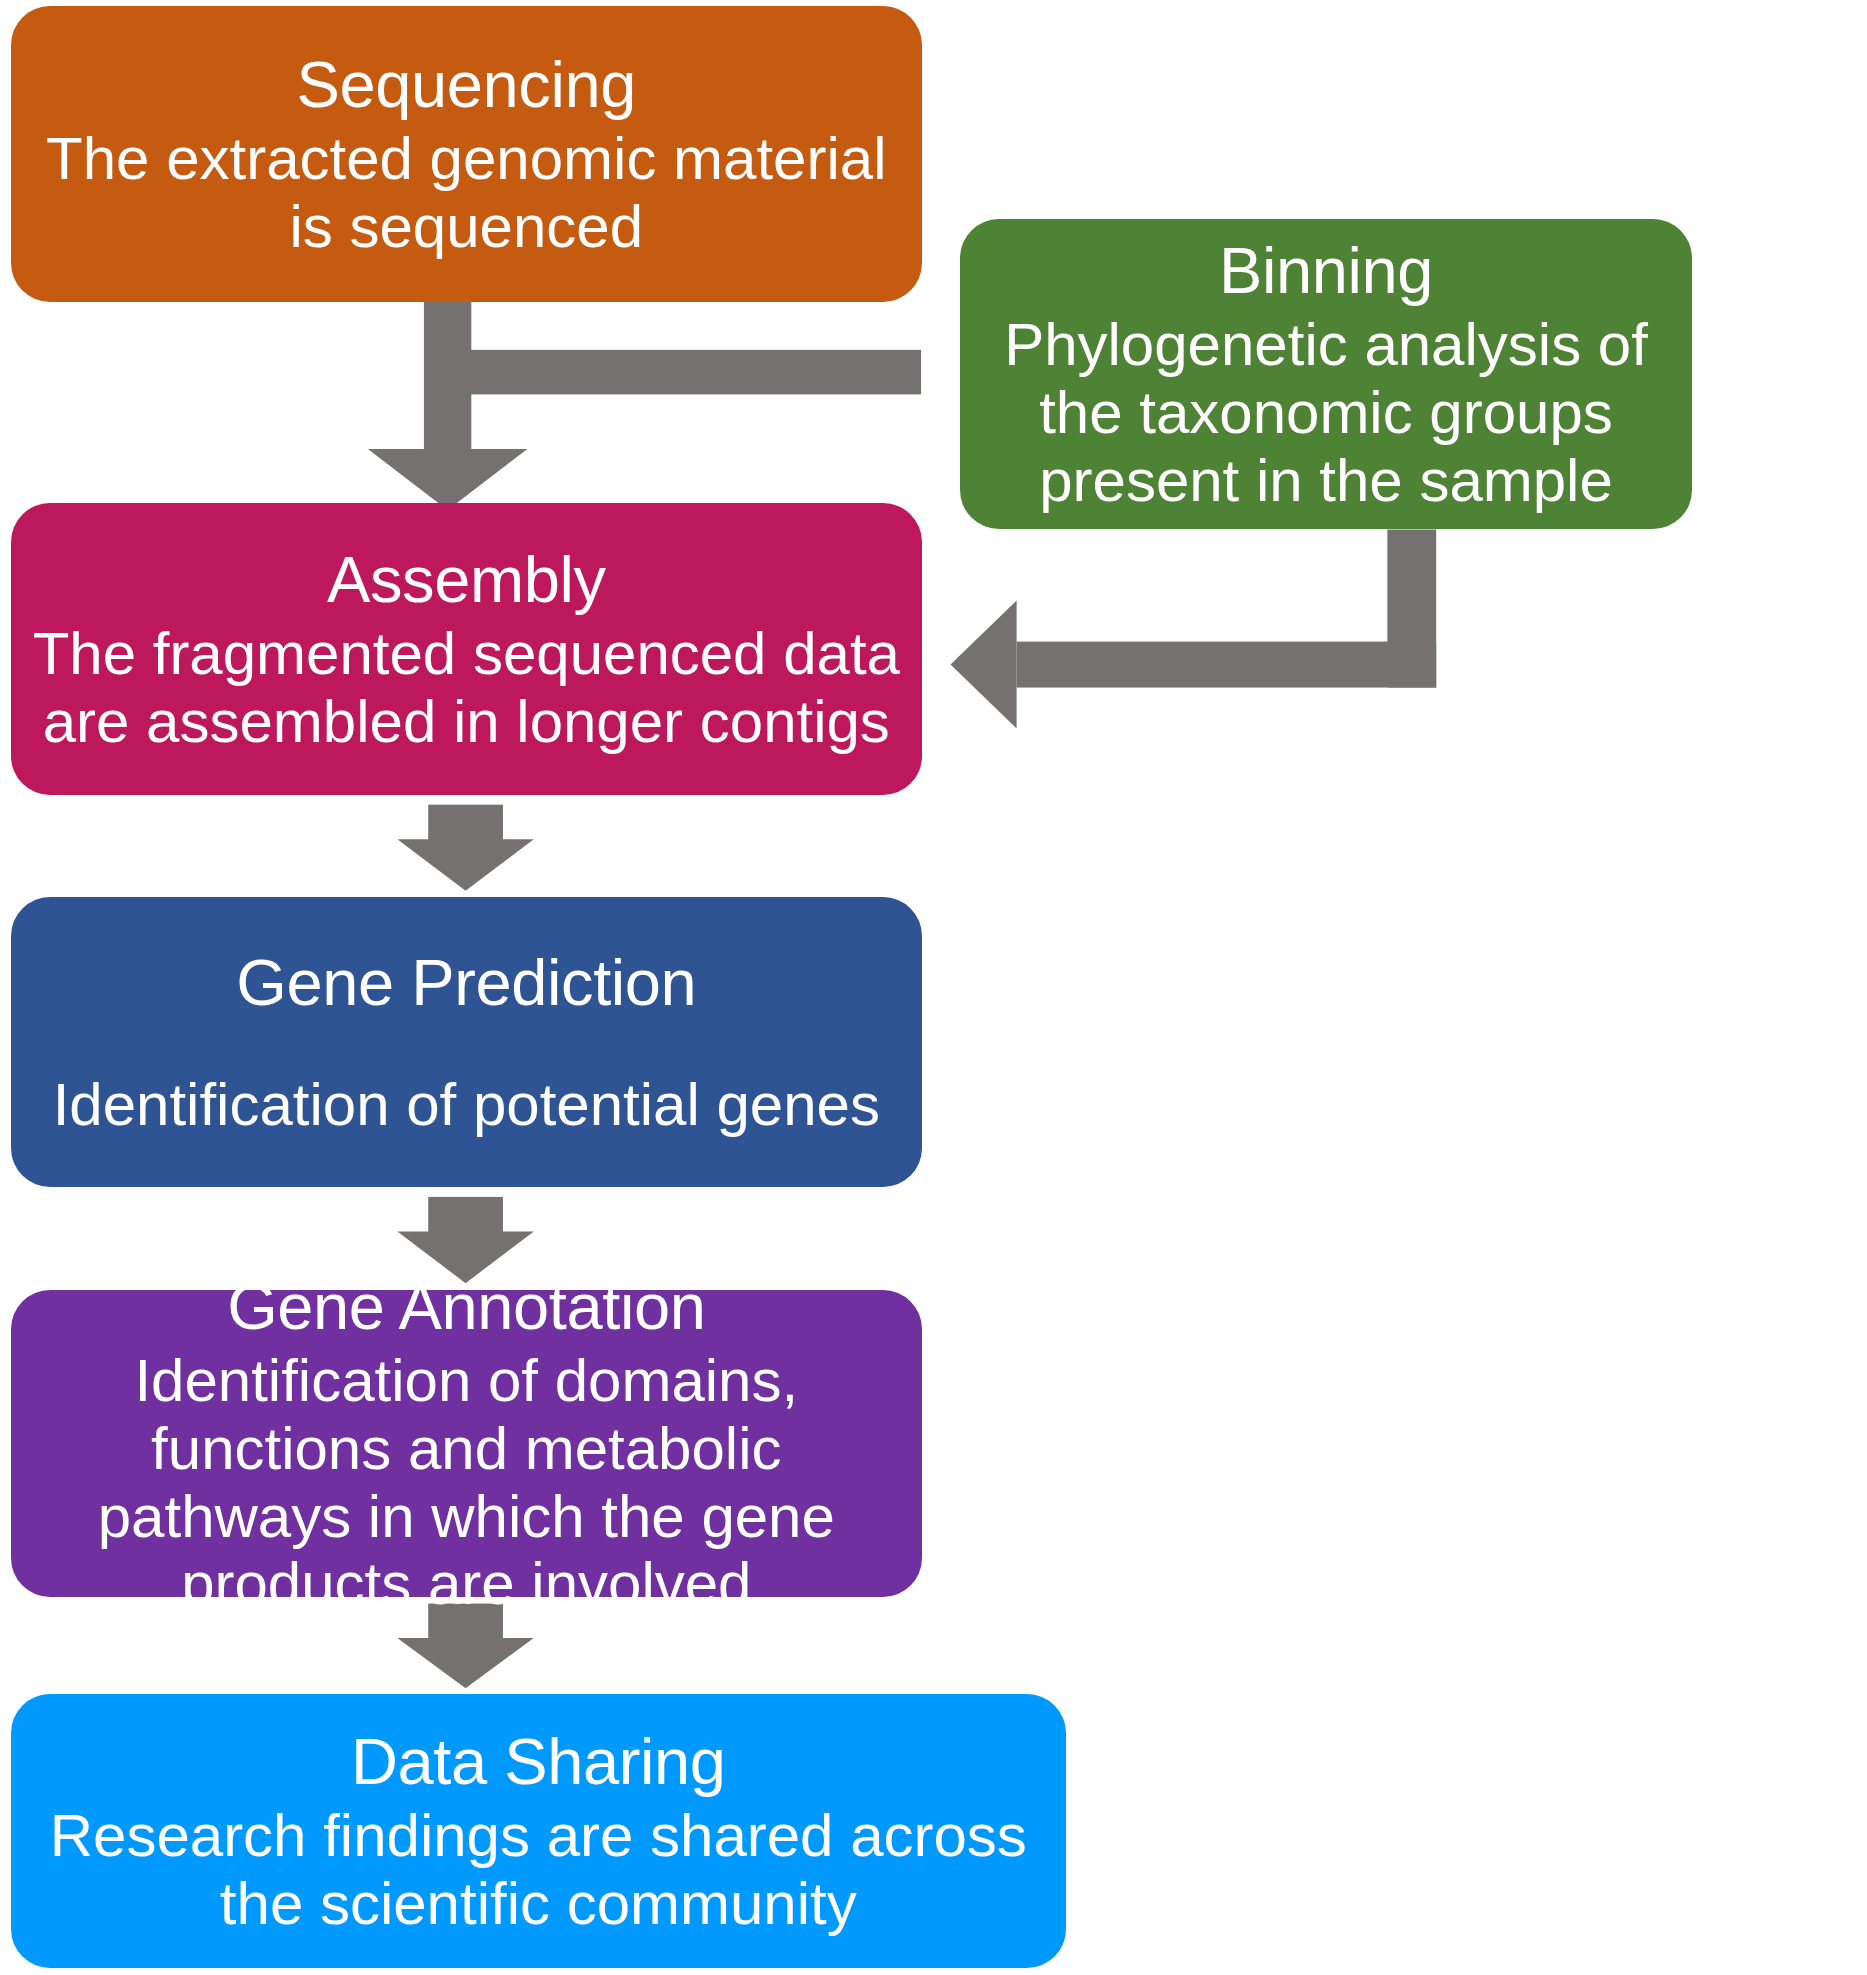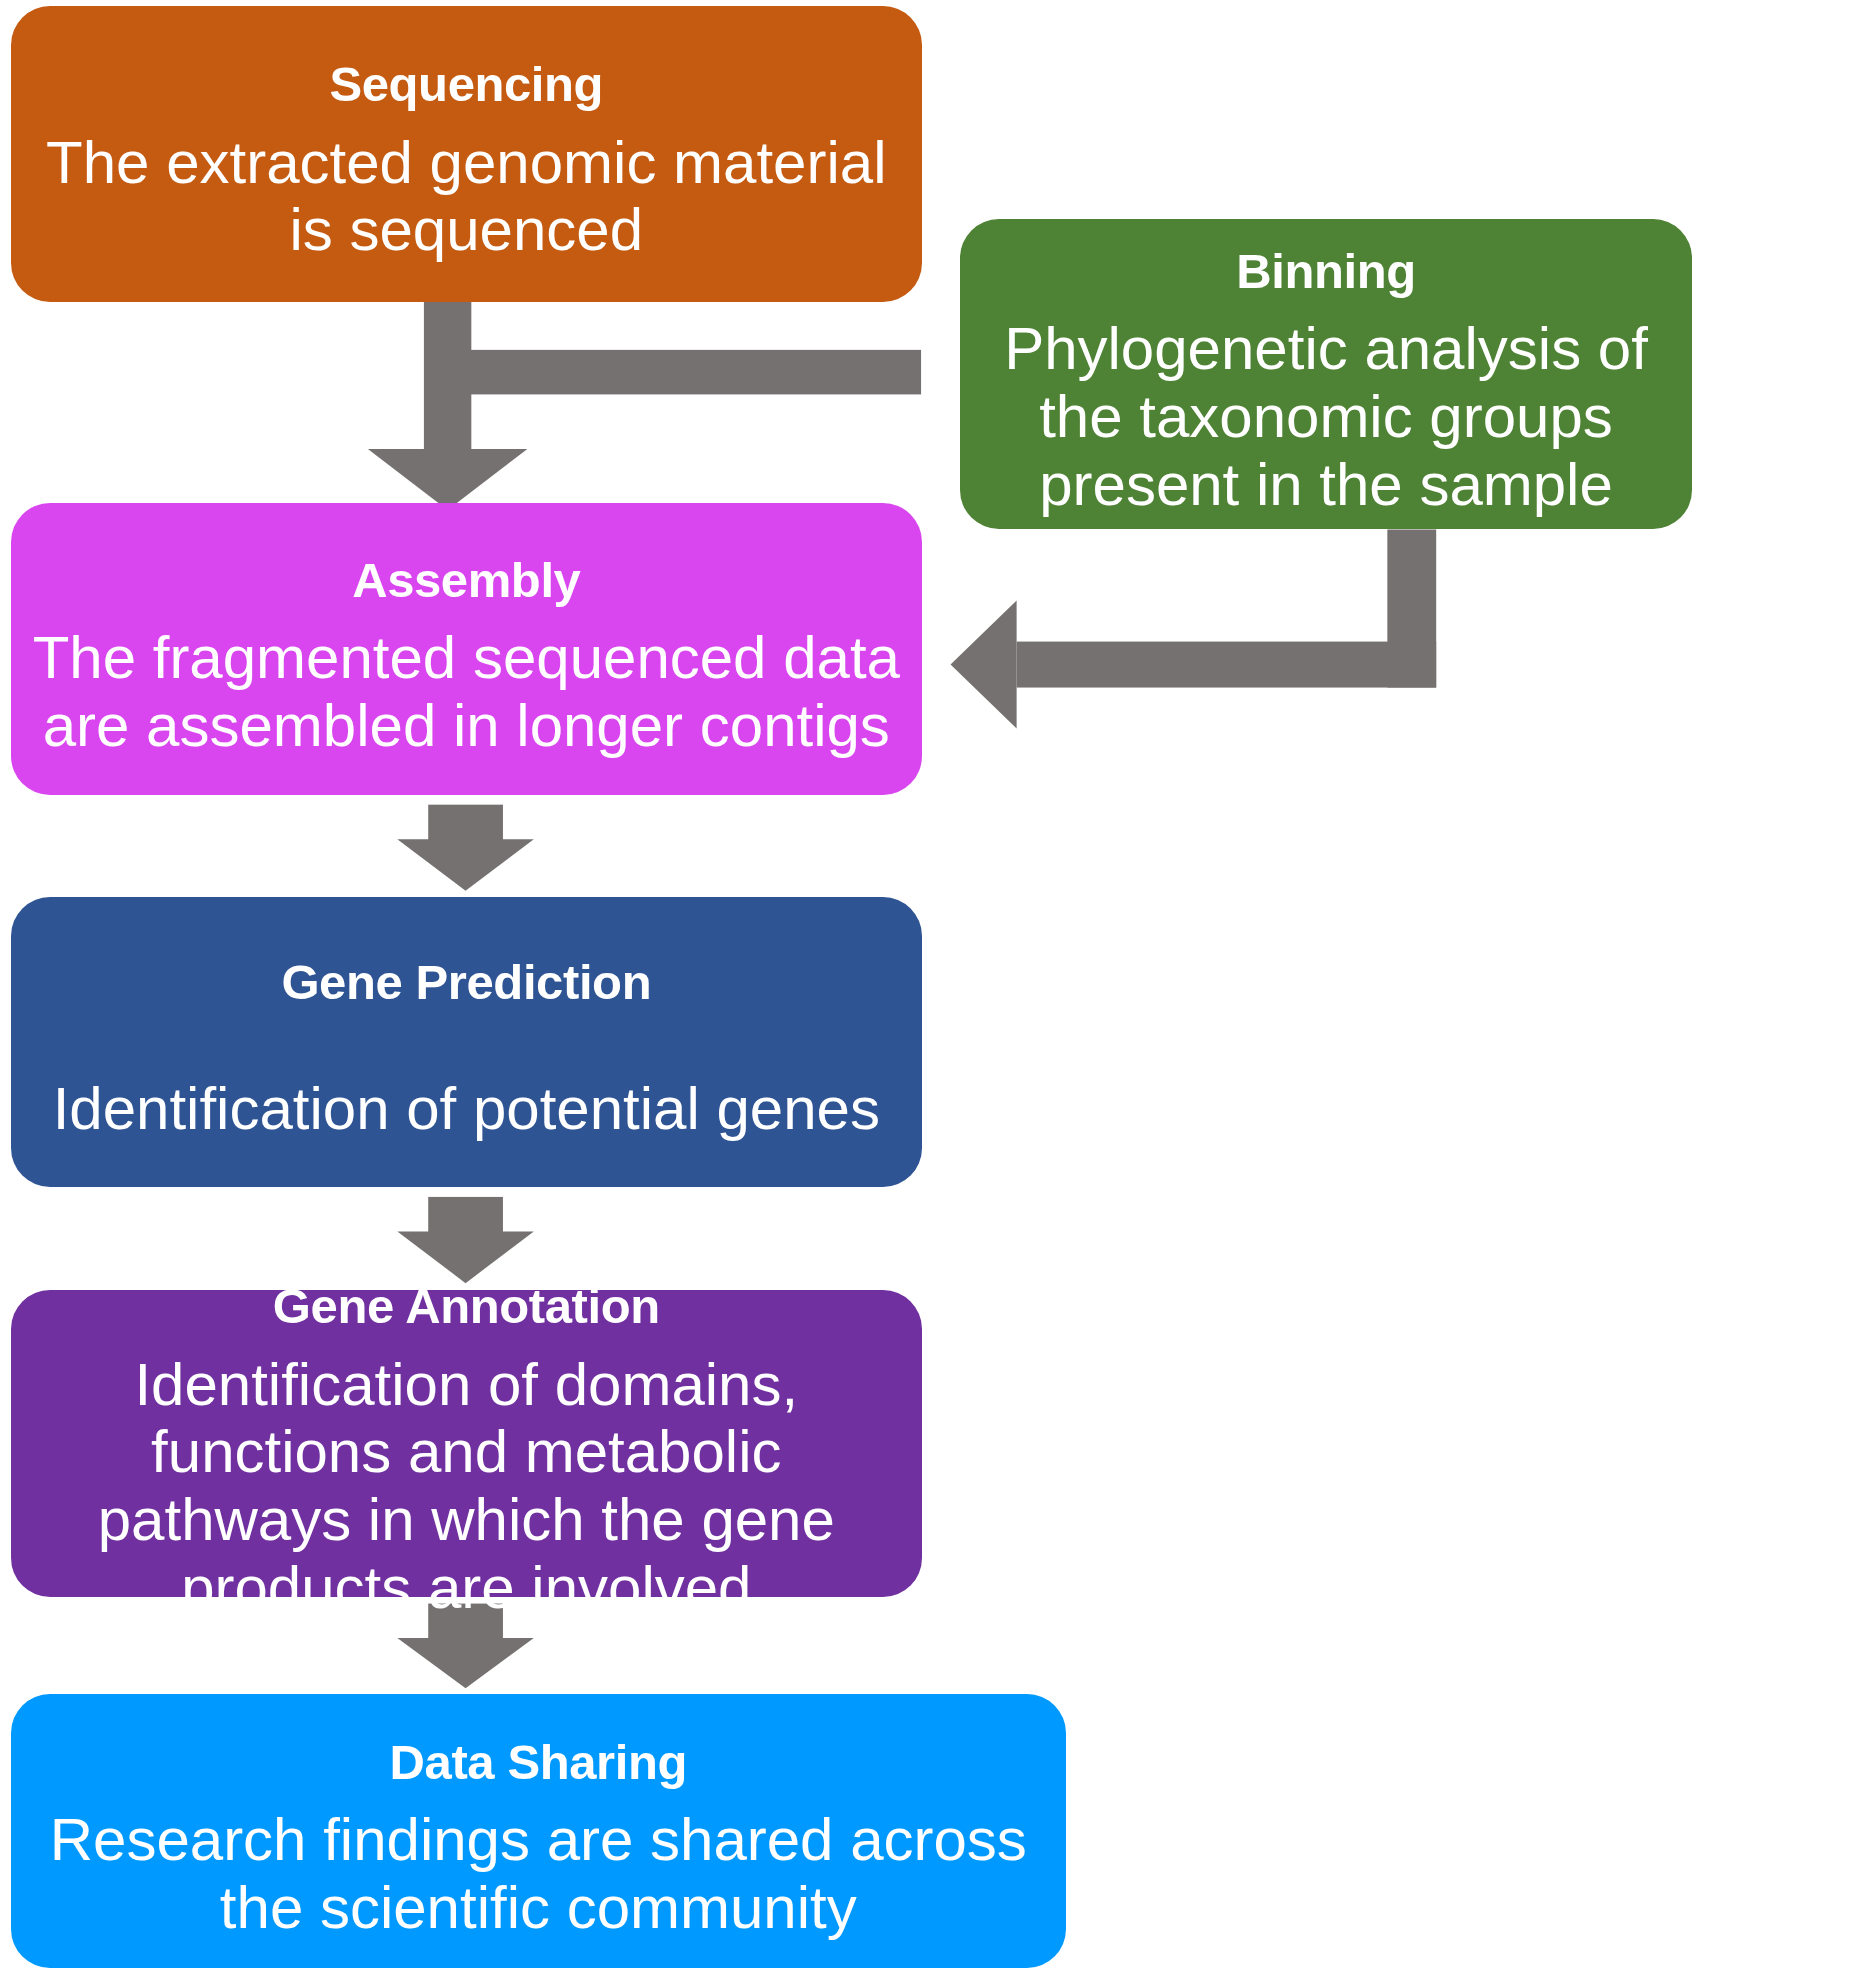--- a/index.html
+++ b/index.html
@@ -28,25 +28,25 @@
     border-radius: 39px;
     color: #ffffff;
     display: flex;
     flex-direction: column;
     align-items: center;
     justify-content: center;
     text-align: center;
     padding: 7.2px 20px;
   }
   .node .node-title {
-    font-size: 49px;
-    font-weight: 700;
+    font-size: 65px;
+    font-weight: 400;
     line-height: 1.06;
     letter-spacing: -0.4px;
-    margin: 16px;
+    margin: 4px;
     white-space: nowrap;
   }
   .node .node-desc {
     font-size: 60px;
     font-weight: 400;
     line-height: 1.13;
     margin: 1.4px 0 0 0;
     max-width: 100%;
   }
 
@@ -112,21 +112,21 @@
   <div class="node" id="node-sequencing" style="background: rgb(197, 90, 17);">
     <div class="node-title">Sequencing</div>
     <div class="node-desc">The extracted genomic material is sequenced</div>
   </div>
 
   <div class="node" id="node-binning" style="background: rgb(78, 130, 52);">
     <div class="node-title">Binning</div>
     <div class="node-desc">Phylogenetic analysis of the taxonomic groups present in the sample</div>
   </div>
 
-  <div class="node" id="node-assembly" style="background: #d946ef;">
+  <div class="node" id="node-assembly" style="background: #be185d;">
     <div class="node-title">Assembly</div>
     <div class="node-desc">The fragmented sequenced data are assembled in longer contigs</div>
   </div>
 
   <div class="node" id="node-gene-prediction" style="background: rgb(46, 84, 148);">
     <div class="node-title">Gene Prediction</div>
     <div class="node-desc">Identification of potential genes</div>
   </div>
 
   <div class="node" id="node-gene-annotation" style="background: rgb(112, 48, 160);">

